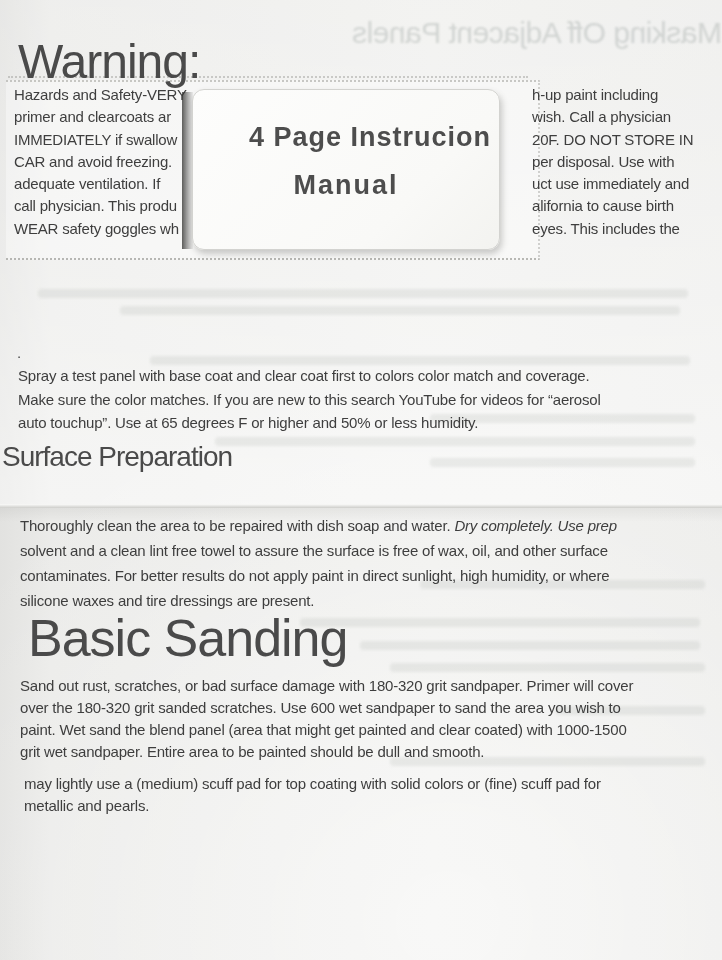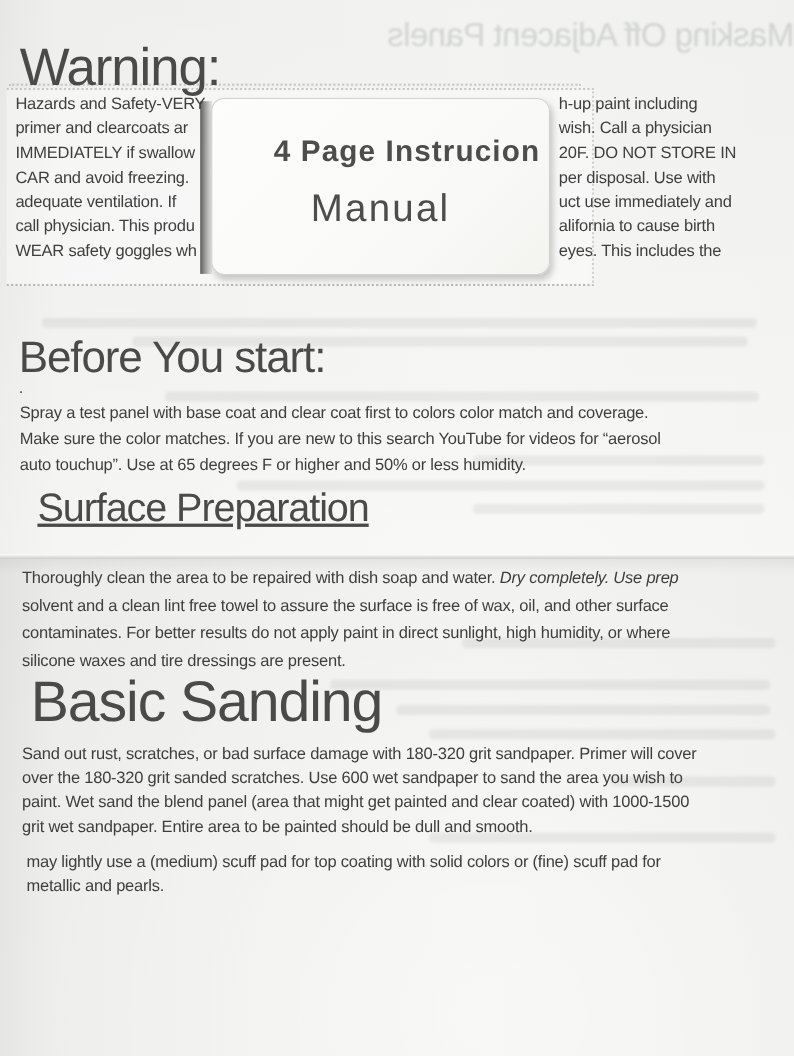--- a/index.html
+++ b/index.html
@@ -32,40 +32,40 @@
   
   .sticker{left:192px;top:89px;width:306px;height:159px;border-radius:12px;
     background:linear-gradient(135deg,#fdfdfc 0%,#f9f9f7 70%,#f3f3f0 100%);
     border:1px solid #d3d3d0;
     box-shadow:2px 4px 6px rgba(90,90,86,0.30);
     text-align:center;z-index:5;}
   .sticker-shadow-left{left:182px;top:92px;width:11px;height:157px;z-index:4;
     background:linear-gradient(to right, rgba(50,50,48,0.78), rgba(50,50,48,0.25) 70%, rgba(50,50,48,0.05));
     filter:blur(0.6px);}
   .sticker-line1{margin-top:32px;font-size:27px;font-weight:bold;color:#4d4d4d;letter-spacing:1px;padding-left:48px;}
-  .sticker-line2{margin-top:17px;font-size:35px;font-weight:normal;color:#4d4d4d;letter-spacing:2px;}
+  .sticker-line2{margin-top:17px;font-size:27px;font-weight:bold;color:#4d4d4d;letter-spacing:2px;}
   
   .h{color:#4a4a4a;white-space:nowrap;letter-spacing:-1px;z-index:3;}
   .h-warning{left:18px;top:34px;font-size:48px;}
   .h-before{left:17px;top:303px;font-size:40px;}
-  .h-surface{left:34px;top:441px;font-size:36px;text-decoration:underline;}
+  .h-surface{left:2px;top:441px;font-size:28px;}
   .h-basic{left:28px;top:608px;font-size:52px;}
   
   .p{font-size:15px;letter-spacing:-0.2px;color:#3e3e3e;z-index:3;}
   .tline{white-space:nowrap;}
   .it{font-style:italic;}
   .para-before{left:18px;top:364px;line-height:23.5px;}
   .para-surface{left:20px;top:513px;line-height:25px;}
   .para-sanding{left:20px;top:675px;line-height:22px;}
   .para-final{left:24px;top:773px;line-height:21.5px;}
   
   .para-warning{left:14px;top:86px;width:700px;z-index:2;}
   .wline{position:relative;height:22.3px;white-space:nowrap;}
   .wl{position:absolute;left:0;}
-  .wr{position:absolute;left:494px;}
+  .wr{position:absolute;left:518px;}
   .stray-dot{left:17px;top:344px;font-size:15px;color:#4a4a4a;}
   
   .perf-line{left:8px;top:76px;width:520px;height:0;border-top:2px dotted rgba(150,150,146,0.45);filter:blur(0.4px);}
 </style>
 </head>
 <body>
 
 <div class="page">
 
   <div class="abs sheet-top"></div>
@@ -119,21 +119,20 @@
       </div>
     </div>
 
   <div class="abs booklet-band"></div>
   <div class="abs sticker-shadow-left"></div>
   <div class="abs sticker">
     <div class="sticker-line1">4 Page Instrucion</div>
     <div class="sticker-line2">Manual</div>
   </div>
 
-  <div class="abs h h-before">Before You start:</div>
   <div class="abs stray-dot">.</div>
   <div class="abs p para-before">
       <div class="tline">Spray a test panel with base coat and clear coat first to colors color match and coverage.</div>
       <div class="tline">Make sure the color matches.  If you are new to this search YouTube for videos for “aerosol</div>
       <div class="tline">auto touchup”.  Use at 65 degrees F or higher and 50% or less humidity.</div>
     </div>
 
   <div class="abs h h-surface">Surface Preparation</div>
   <div class="abs p para-surface">
       <div class="tline"><span>Thoroughly clean the area to be repaired with dish soap and water.  </span><span class="it">Dry completely. Use prep</span></div>

